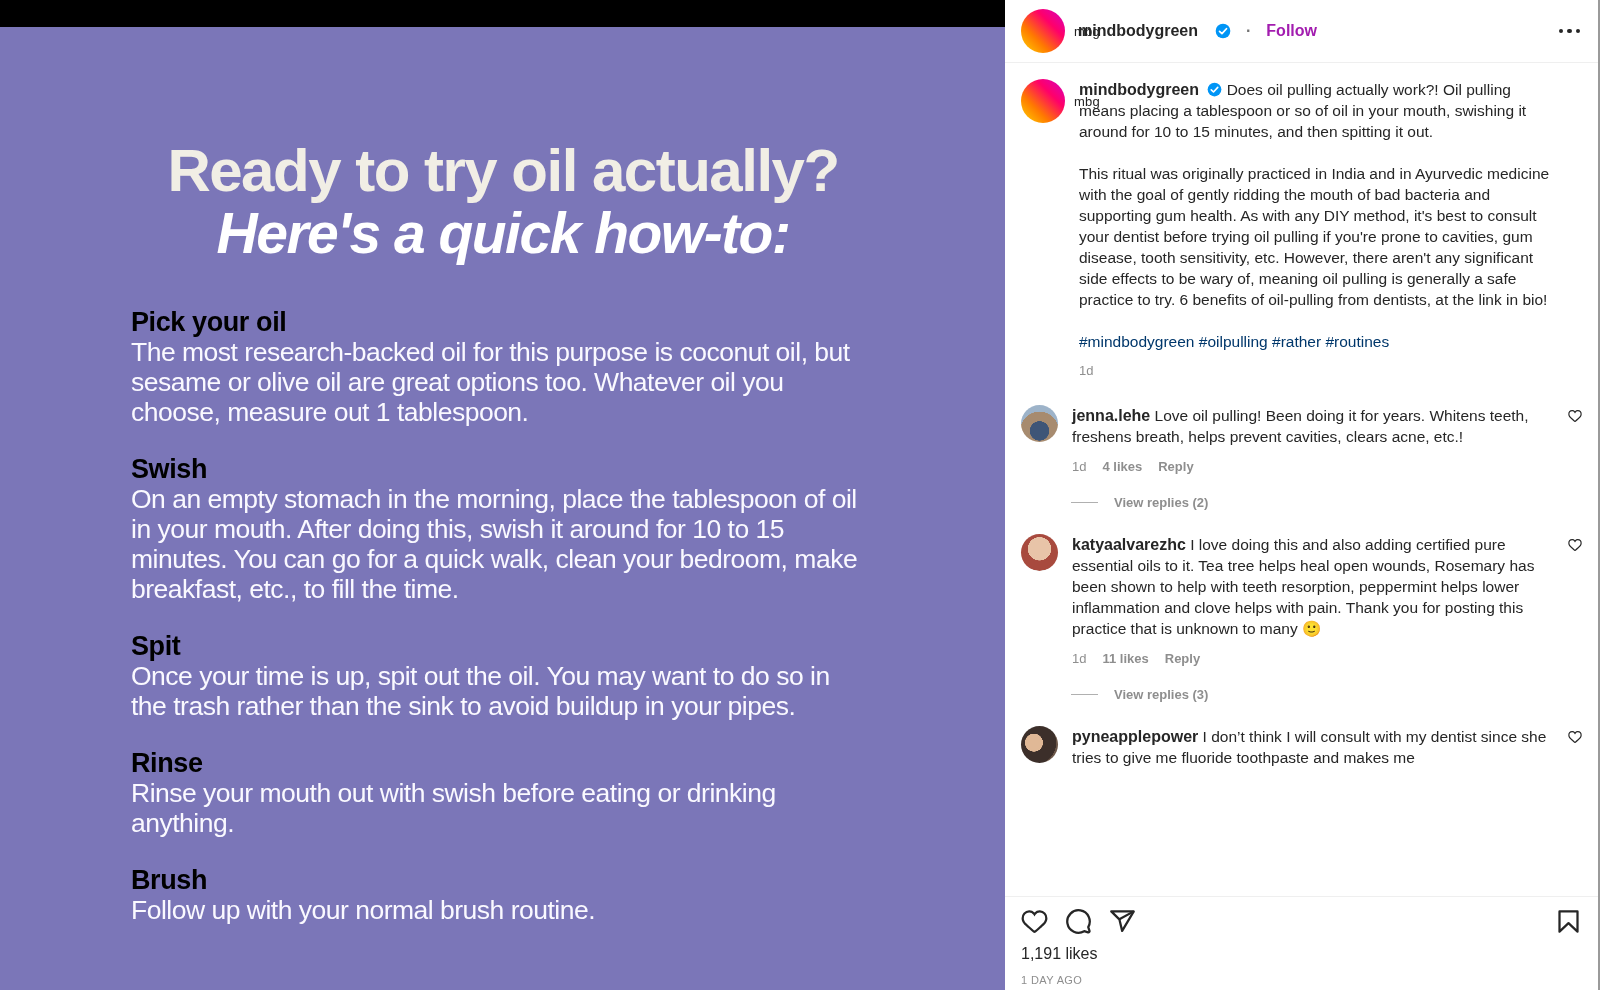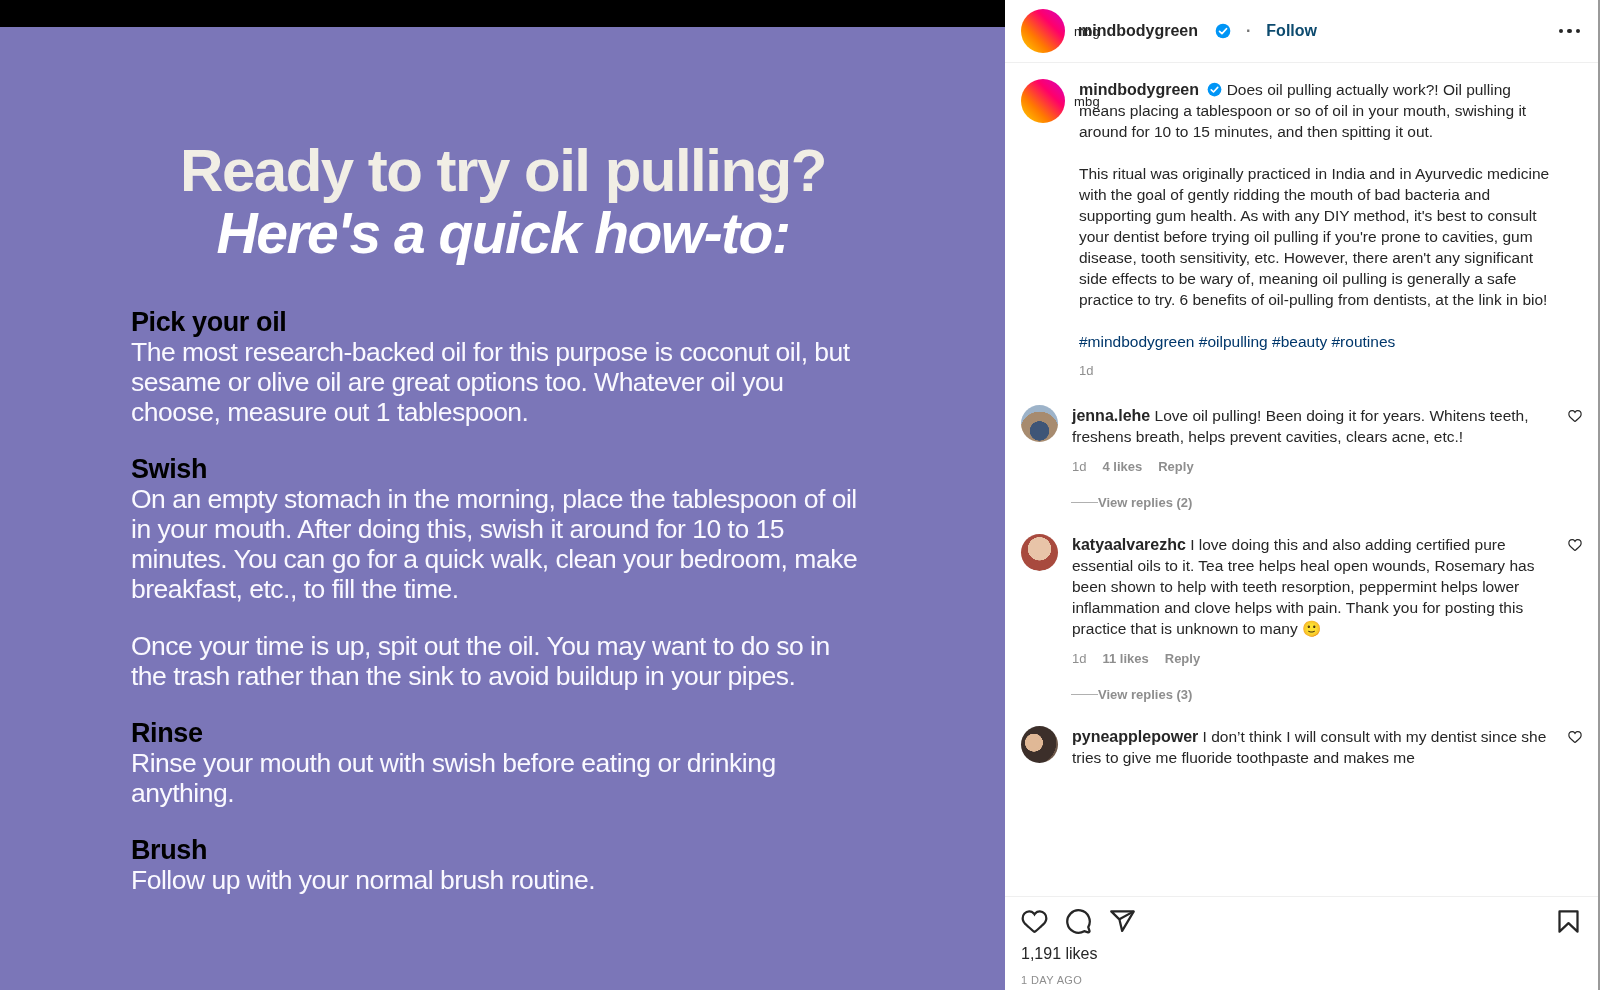--- a/index.html
+++ b/index.html
@@ -35,38 +35,38 @@
 
   .photo-avatar { width:37px; height:37px; border-radius:50%; flex:none; }
   .pa-jenna { background:radial-gradient(circle at 50% 70%, #3e5577 0 30%, #a78b6f 31% 60%, #9db3c9 61%); }
   .pa-katya { background:radial-gradient(circle at 50% 40%, #e8c4a8 0 40%, #a84a3e 41% 75%, #d8d2cc 76%); }
   .pa-pyne  { background:radial-gradient(circle at 35% 45%, #e0b896 0 28%, #3c2f2a 29% 70%, #6b5648 71%); }
 
   .panel-header { display:flex; align-items:center; gap:13px; padding:9px 16px; border-bottom:1px solid #efefef; flex:none; }
   .username { font-weight:700; font-size:16px; color:#262626; }
   .badge { display:inline-block; vertical-align:-2px; margin-left:4px; }
   .sep-dot { color:#737373; font-weight:700; margin:0 2px; }
-  .follow-link { color:#0c4a6e; font-weight:700; font-size:16px; cursor:pointer; }
+  .follow-link { color:#a21caf; font-weight:700; font-size:16px; cursor:pointer; }
   .more-dots { margin-left:auto; display:flex; gap:4px; cursor:pointer; padding:8px 2px; }
   .more-dots i { width:4.5px; height:4.5px; border-radius:50%; background:#262626; }
 
   .comments { flex:1 1 auto; overflow:hidden; padding:16px 16px 0 16px; }
   .row { display:flex; gap:14px; }
   .caption-body { font-size:15.5px; line-height:21px; color:#262626; margin-right:26px; flex:1; }
   .caption-body .para { margin-bottom:21px; }
   .caption-body .para:last-of-type { margin-bottom:4px; }
   .hashtags { color:#00376b; }
   .time-sm { color:#8e8e8e; font-size:13px; }
   .caption-time { display:block; margin-top:8px; }
 
   .comment { margin-top:24px; }
   .comment-content { flex:1 1 auto; font-size:15.5px; line-height:21px; }
   .comment-meta { display:flex; gap:16px; margin-top:9px; font-size:13px; color:#8e8e8e; }
   .comment-meta .meta-strong { font-weight:700; cursor:pointer; }
-  .view-replies { display:flex; align-items:center; margin:18px 0 0 50px;
+  .view-replies { display:flex; align-items:center; gap:16px; margin:18px 0 0 50px;
                   color:#8e8e8e; font-size:13px; font-weight:700; cursor:pointer; }
   .view-replies .rule { width:27px; height:1px; background:#b0b0b0; }
   .comment-like { flex:none; padding-top:4px; color:#262626; cursor:pointer; }
 
   .action-bar { display:flex; align-items:center; gap:17px; padding:11px 16px 8px 16px;
                 border-top:1px solid #efefef; flex:none; }
   .action-bar .icon-btn { color:#262626; cursor:pointer; display:flex; }
   .action-bar .right { margin-left:auto; }
   .likes-row { padding:2px 16px; font-size:16px; font-weight:400; flex:none; }
   .posted-row { padding:9px 4px 4px 16px; font-size:11px; color:#8e8e8e; letter-spacing:0.4px; flex:none; }
@@ -95,33 +95,34 @@
     </g>
   </defs>
 </svg>
 
 <div class="app">
 
   <div class="media-pane">
     <div class="post-image">
       <div class="img-inner">
         <div class="img-titles">
-          <div class="img-title">Ready to try oil pulling?</div>
+          <div class="img-title">Ready to try oil actually?</div>
           <div class="img-subtitle">Here's a quick how-to:</div>
         </div>
         <div class="img-sections">
           <div class="img-section">
             <h3>Pick your oil</h3>
             <p>The most research-backed oil for this purpose is coconut oil, but sesame or olive oil are great options too. Whatever oil you choose, measure out 1 tablespoon.</p>
           </div>
           <div class="img-section">
             <h3>Swish</h3>
             <p>On an empty stomach in the morning, place the tablespoon of oil in your mouth. After doing this, swish it around for 10 to 15 minutes. You can go for a quick walk, clean your bedroom, make breakfast, etc., to fill the time.</p>
           </div>
           <div class="img-section">
+            <h3>Spit</h3>
             <p>Once your time is up, spit out the oil. You may want to do so in the trash rather than the sink to avoid buildup in your pipes.</p>
           </div>
           <div class="img-section">
             <h3>Rinse</h3>
             <p>Rinse your mouth out with swish before eating or drinking anything.</p>
           </div>
           <div class="img-section">
             <h3>Brush</h3>
             <p>Follow up with your normal brush routine.</p>
           </div>
@@ -161,21 +162,21 @@
         </div>
         <div class="caption-body">
           <div class="para">
             <span class="username">mindbodygreen</span>
             <svg class="badge" width="15" height="15" viewBox="0 0 24 24">
                 <use href="#ic-verified"></use>
               </svg>
             <span>Does oil pulling actually work?! Oil pulling means placing a tablespoon or so of oil in your mouth, swishing it around for 10 to 15 minutes, and then spitting it out.</span>
           </div>
           <div class="para">This ritual was originally practiced in India and in Ayurvedic medicine with the goal of gently ridding the mouth of bad bacteria and supporting gum health. As with any DIY method, it's best to consult your dentist before trying oil pulling if you're prone to cavities, gum disease, tooth sensitivity, etc. However, there aren't any significant side effects to be wary of, meaning oil pulling is generally a safe practice to try. 6 benefits of oil-pulling from dentists, at the link in bio!</div>
-          <div class="para hashtags">#mindbodygreen #oilpulling #beauty #routines</div>
+          <div class="para hashtags">#mindbodygreen #oilpulling #rather #routines</div>
           <span class="time-sm caption-time">1d</span>
         </div>
       </div>
 
       <div class="row comment">
         <div class="photo-avatar pa-jenna"></div>
         <div class="comment-content">
           <div>
             <span class="username">jenna.lehe</span>
             <span>Love oil pulling! Been doing it for years. Whitens teeth, freshens breath, helps prevent cavities, clears acne, etc.!</span>

